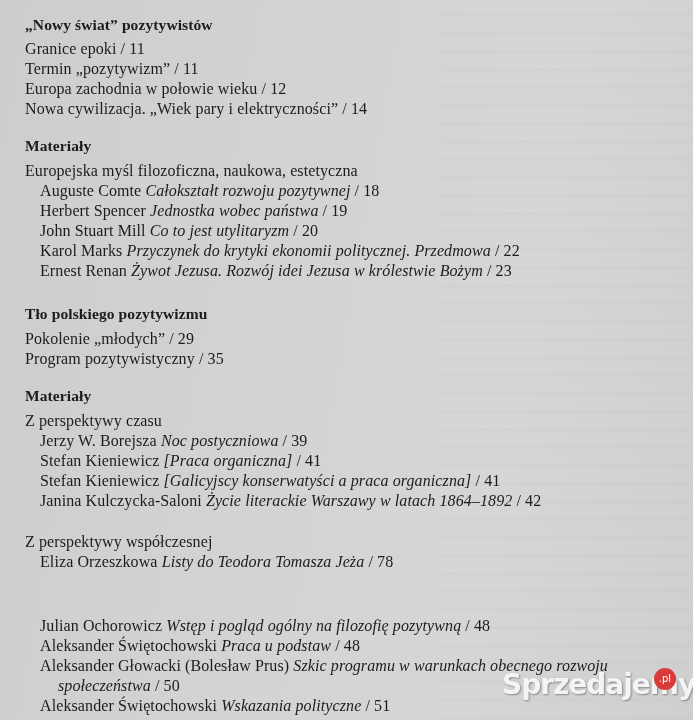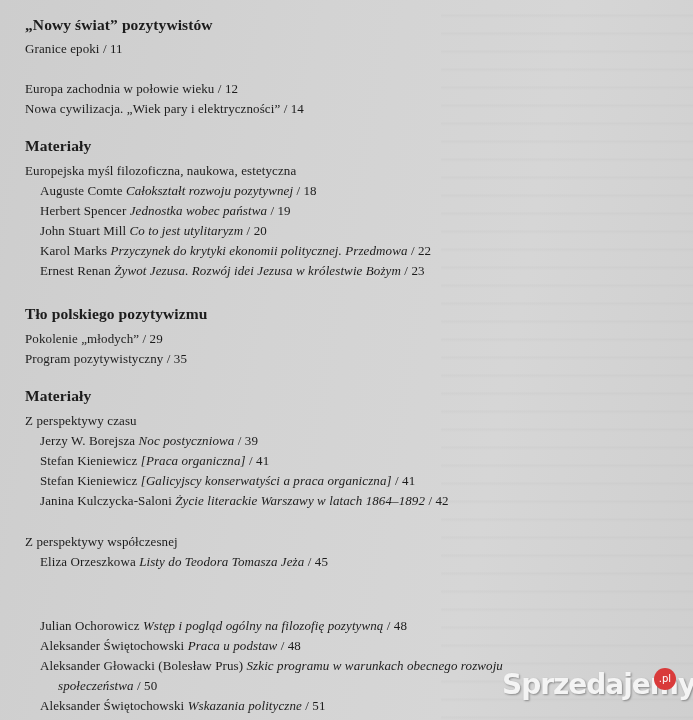--- a/index.html
+++ b/index.html
@@ -5,21 +5,21 @@
   html, body { margin: 0; padding: 0; }
   body {
     width: 693px; height: 720px; overflow: hidden; position: relative;
     background: linear-gradient(100deg, #cdcdcd 0%, #d3d3d3 40%, #d6d6d6 70%, #cfcfcf 100%);
     font-family: "Liberation Serif", "DejaVu Serif", serif;
     color: #1c1c1c;
   }
   .page { position: absolute; left: 0; top: 0; width: 693px; height: 720px; padding-left: 8px; }
   .line {
     position: absolute; white-space: nowrap;
-    font-size: 13px; line-height: 18px; letter-spacing: 0.1px;
+    font-size: 16px; line-height: 18px; letter-spacing: 0.1px;
   }
   .h { font-weight: bold; font-size: 15.5px; }
   .l0 { left: 25px; }
   .l1 { left: 40px; }
   .l2 { left: 58px; }
   em { font-style: italic; }
   .bleed {
     position: absolute; right: 0; top: 0; width: 260px; height: 720px;
     background: repeating-linear-gradient(180deg, rgba(0,0,0,0) 0px, rgba(0,0,0,0) 14px, rgba(0,0,0,0.025) 15px, rgba(0,0,0,0) 18px);
     pointer-events: none;
@@ -38,20 +38,21 @@
   }
 </style>
 </head>
 <body>
 
 <div class="page">
   <div class="bleed"></div>
 
   <div class="line h l0" style="top:16px">„Nowy świat” pozytywistów</div>
   <div class="line l0" style="top:40px">Granice epoki / 11</div>
+  <div class="line l0" style="top:60px">Termin „pozytywizm” / 11</div>
   <div class="line l0" style="top:80px">Europa zachodnia w połowie wieku / 12</div>
   <div class="line l0" style="top:100px">Nowa cywilizacja. „Wiek pary i elektryczności” / 14</div>
 
   <div class="line h l0" style="top:137px">Materiały</div>
   <div class="line l0" style="top:162px">Europejska myśl filozoficzna, naukowa, estetyczna</div>
   <div class="line l1" style="top:182px"><span>Auguste Comte</span> <em>Całokształt rozwoju pozytywnej</em><span> / 18</span></div>
   <div class="line l1" style="top:202px"><span>Herbert Spencer</span> <em>Jednostka wobec państwa</em><span> / 19</span></div>
   <div class="line l1" style="top:222px"><span>John Stuart Mill</span> <em>Co to jest utylitaryzm</em><span> / 20</span></div>
   <div class="line l1" style="top:242px"><span>Karol Marks</span> <em>Przyczynek do krytyki ekonomii politycznej. Przedmowa</em><span> / 22</span></div>
   <div class="line l1" style="top:262px"><span>Ernest Renan</span> <em>Żywot Jezusa. Rozwój idei Jezusa w królestwie Bożym</em><span> / 23</span></div>
@@ -61,21 +62,21 @@
   <div class="line l0" style="top:350px">Program pozytywistyczny / 35</div>
 
   <div class="line h l0" style="top:387px">Materiały</div>
   <div class="line l0" style="top:412px">Z perspektywy czasu</div>
   <div class="line l1" style="top:432px"><span>Jerzy W. Borejsza</span> <em>Noc postyczniowa</em><span> / 39</span></div>
   <div class="line l1" style="top:452px"><span>Stefan Kieniewicz</span> <em>[Praca organiczna]</em><span> / 41</span></div>
   <div class="line l1" style="top:472px"><span>Stefan Kieniewicz</span> <em>[Galicyjscy konserwatyści a praca organiczna]</em><span> / 41</span></div>
   <div class="line l1" style="top:492px"><span>Janina Kulczycka-Saloni</span> <em>Życie literackie Warszawy w latach 1864–1892</em><span> / 42</span></div>
 
   <div class="line l0" style="top:533px">Z perspektywy współczesnej</div>
-  <div class="line l1" style="top:553px"><span>Eliza Orzeszkowa</span> <em>Listy do Teodora Tomasza Jeża</em><span> / 45</span></div>
+  <div class="line l1" style="top:553px"><span>Eliza Orzeszkowa</span> <em>Listy do Teodora Tomasza Jeża</em><span> / 78</span></div>
 
   <div class="line l1" style="top:617px"><span>Julian Ochorowicz</span> <em>Wstęp i pogląd ogólny na filozofię pozytywną</em><span> / 48</span></div>
   <div class="line l1" style="top:637px"><span>Aleksander Świętochowski</span> <em>Praca u podstaw</em><span> / 48</span></div>
   <div class="line l1" style="top:657px"><span>Aleksander Głowacki (Bolesław Prus)</span> <em>Szkic programu w warunkach obecnego rozwoju</em></div>
   <div class="line l2" style="top:677px"><em>społeczeństwa</em><span> / 50</span></div>
   <div class="line l1" style="top:697px"><span>Aleksander Świętochowski</span> <em>Wskazania polityczne</em><span> / 51</span></div>
 
   <div class="watermark">Sprzedajemy</div>
   <div class="wm-dot">.pl</div>
 </div>

